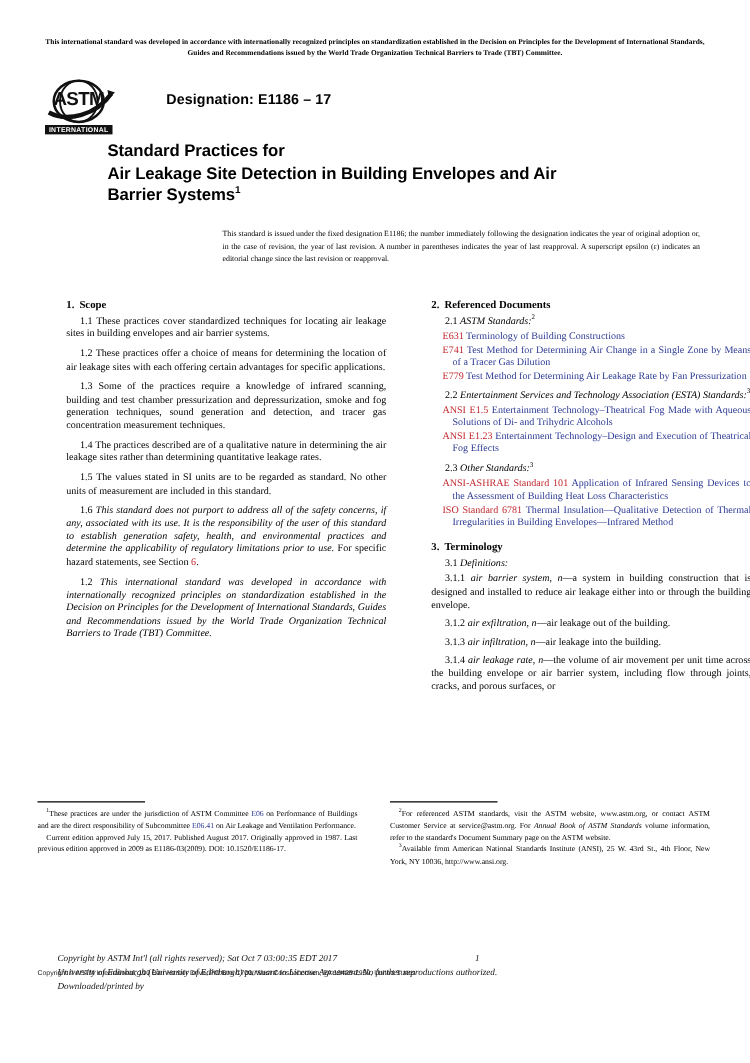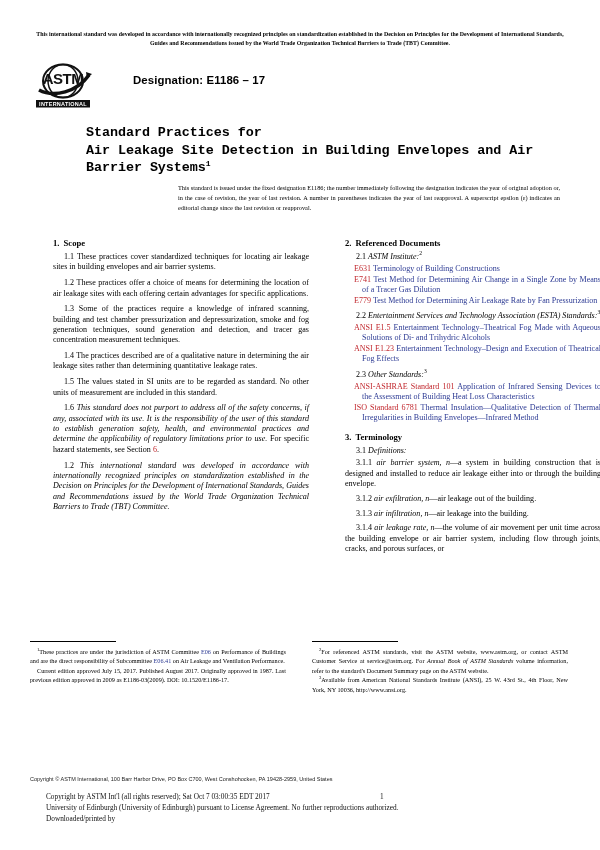--- a/index.html
+++ b/index.html
@@ -59,23 +59,23 @@
     font-weight: bold;
     letter-spacing: 0.1px;
     white-space: nowrap;
     padding-left: 45px;
   }
 
   
   .title-block {
     position: absolute;
     left: 86px;
-    top: 124px;
+    top: 112px;
     width: 470px;
-    font-family: Liberation Mono, monospace;
+    font-family: Liberation Sans, sans-serif;
     font-weight: bold;
     font-size: 13.4px;
     line-height: 1.32;
     letter-spacing: -0.05px;
   }
   .title-block .sup {
     font-size: 8px;
     vertical-align: super;
     font-weight: bold;
   }
@@ -191,25 +191,26 @@
     font-family: "Liberation Sans", sans-serif;
     font-size: 5.5px;
     color: #222222;
     letter-spacing: 0.01px;
   }
 
   
   .print-stamp {
     position: absolute;
     left: 46px;
-    top: 791px;
+    top: 761px;
     width: 520px;
     font-size: 7.3px;
     line-height: 1.52;
     color: #111111;
+    font-style: italic;
   }
   .print-stamp .pageno {
     position: absolute;
     left: 334px;
     top: 0;
     font-size: 7.3px;
   }
 </style>
 </head>
 <body>
@@ -270,21 +271,21 @@
     </p>
   </div>
 
   <div class="col col-right">
 
     <h2 class="sect">
       <span class="num">2.</span><span>Referenced Documents</span>
     </h2>
 
     <p class="subhead">
-      <span>2.1</span>&nbsp;<i>ASTM Institute:</i><span class="sup">2</span>
+      <span>2.1</span>&nbsp;<i>ASTM Standards:</i><span class="sup">2</span>
     </p>
     <p class="ref">
       <span class="ref-id">E631</span>
       <span class="ref-title">Terminology of Building Constructions</span>
     </p>
     <p class="ref">
       <span class="ref-id">E741</span>
       <span class="ref-title">Test Method for Determining Air Change in a Single Zone by Means of a Tracer Gas Dilution</span>
     </p>
     <p class="ref last">

